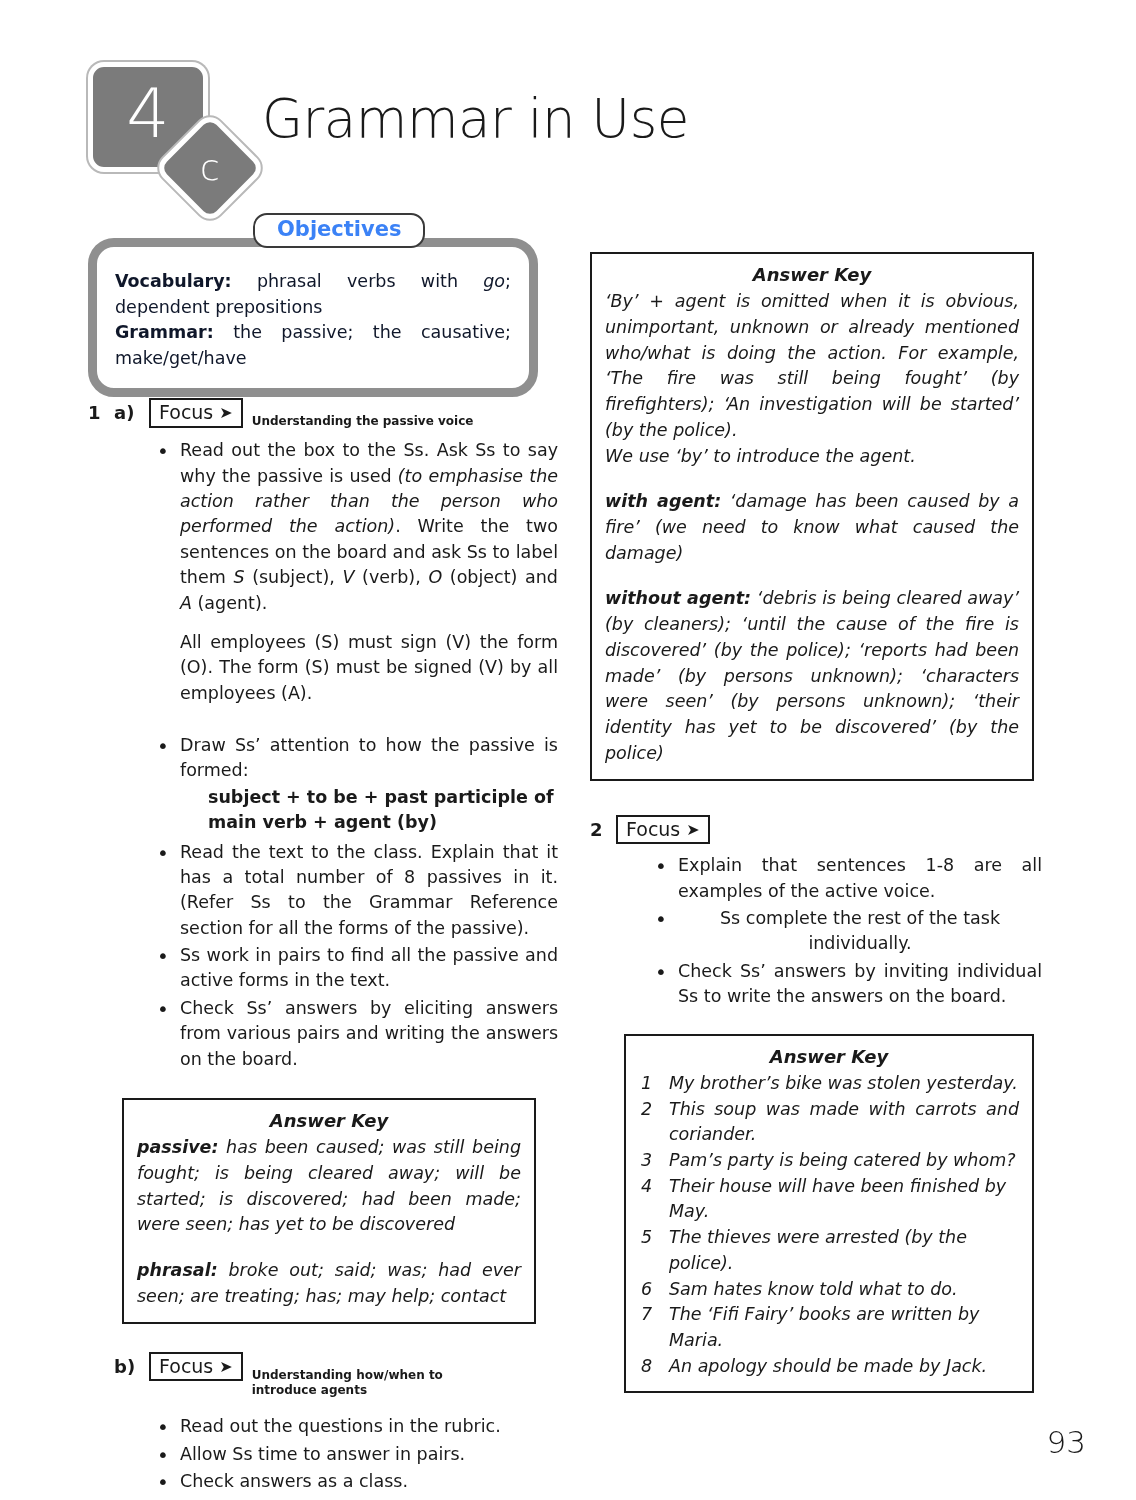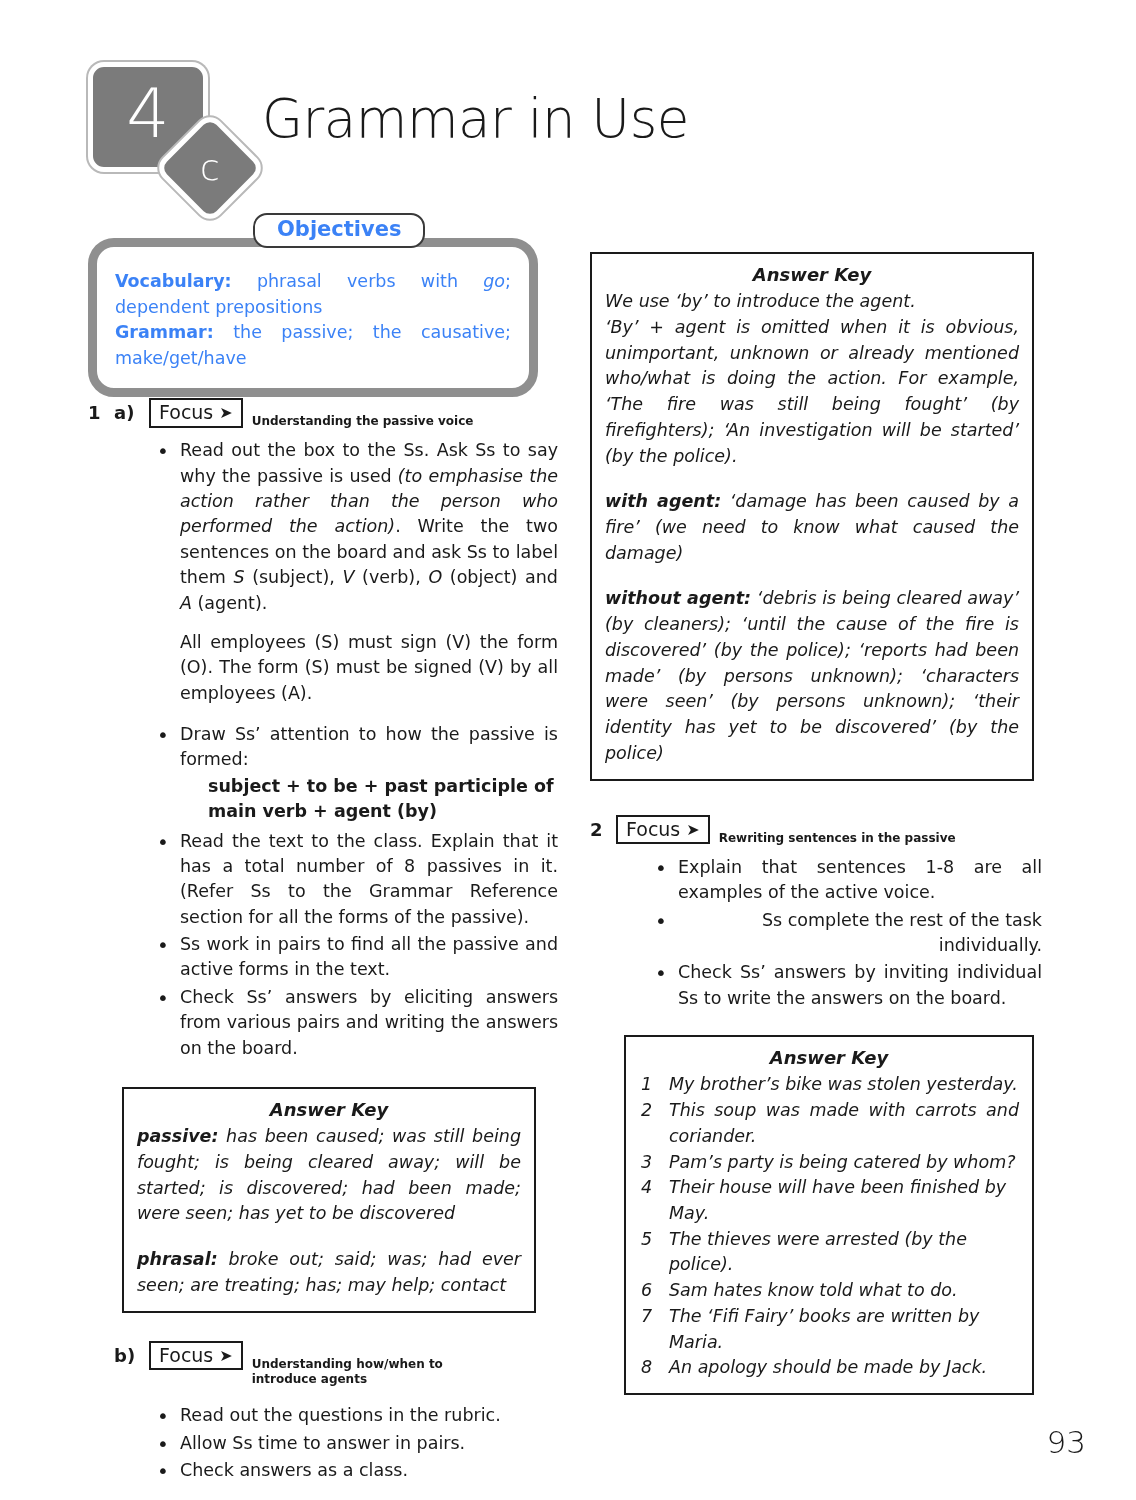--- a/index.html
+++ b/index.html
@@ -109,21 +109,21 @@
     border-radius: 26px;
     background: #ffffff;
     padding: 22px 18px 16px 18px;
     z-index: 1;
   }
   .objectives-body p {
     margin: 0;
     font-size: 17.5px;
     line-height: 1.47;
     text-align: justify;
-    color: #3b82f6;
+    color: #0f172a;
   }
   .objectives-body b { font-weight: bold; }
   .objectives-body i { font-style: italic; }
 
   
   .col-left {
     position: absolute;
     left: 88px; top: 398px;
     width: 470px;
   }
@@ -307,21 +307,21 @@
     <div class="task-title">Understanding the passive voice</div>
   </div>
 
   <div class="indent-block">
     <ul class="bullets">
       <li><span>Read out the box to the Ss. Ask Ss to say why the passive is used </span><i>(to emphasise the action rather than the person who performed the action)</i><span>. Write the two sentences on the board and ask Ss to label them </span><i>S</i><span> (subject), </span><i>V</i><span> (verb), </span><i>O</i><span> (object) and </span><i>A</i><span> (agent).</span></li>
     </ul>
 
     <p class="plain-para" style="padding-left:27px;"><span>All employees (S) must sign (V) the form (O). The form (S) must be signed (V) by all employees (A).</span></p>
 
-    <ul class="bullets" style="margin-top:16px;">
+    <ul class="bullets" style="margin-top:27px;">
       <li><span>Draw Ss’ attention to how the passive is formed:</span>
         <div class="formula">subject + to be + past participle of main verb + agent (by)</div>
       </li>
       <li>Read the text to the class. Explain that it has a total number of 8 passives in it. (Refer Ss to the Grammar Reference section for all the forms of the passive).</li>
       <li>Ss work in pairs to find all the passive and active forms in the text.</li>
       <li>Check Ss’ answers by eliciting answers from various pairs and writing the answers on the board.</li>
     </ul>
   </div>
 
   <div class="answer-key" style="margin:26px 0 0 34px; width:414px;">
@@ -343,36 +343,35 @@
       <li style="text-align:left;">Allow Ss time to answer in pairs.</li>
       <li style="text-align:left;">Check answers as a class.</li>
     </ul>
   </div>
 </div>
 
 <div class="col-right">
 
   <div class="answer-key" style="width:444px;">
     <div class="ak-title">Answer Key</div>
+    <p class="ak-para">‘By’ + agent is omitted when it is obvious, unimportant, unknown or already mentioned who/what is doing the action. For example, ‘The fire was still being fought’ (by firefighters); ‘An investigation will be started’ (by the police).</p>
     <p class="ak-para">We use ‘by’ to introduce the agent.</p>
-    <p class="ak-para">‘By’ + agent is omitted when it is obvious, unimportant, unknown or already mentioned who/what is doing the action. For example, ‘The fire was still being fought’ (by firefighters); ‘An investigation will be started’ (by the police).</p>
     <p class="ak-para gap"><b>with agent:</b><span> ‘damage has been caused by a fire’ (we need to know what caused the damage)</span></p>
     <p class="ak-para gap"><b>without agent:</b><span> ‘debris is being cleared away’ (by cleaners); ‘until the cause of the fire is discovered’ (by the police); ‘reports had been made’ (by persons unknown); ‘characters were seen’ (by persons unknown); ‘their identity has yet to be discovered’ (by the police)</span></p>
   </div>
 
   <div class="task-head" style="margin-top:34px;">
     <div class="task-num">2</div>
     <div class="focus-chip"><span>Focus</span><span class="arrow">➤</span></div>
-    <div class="task-title">Rewriting sentences in the passive</div>
   </div>
 
   <div class="indent-block-r">
     <ul class="bullets">
       <li>Explain that sentences 1-8 are all examples of the active voice.</li>
-      <li style="text-align:right;">Ss complete the rest of the task individually.</li>
+      <li style="text-align:center;">Ss complete the rest of the task individually.</li>
       <li>Check Ss’ answers by inviting individual Ss to write the answers on the board.</li>
     </ul>
   </div>
 
   <div class="answer-key" style="margin:24px 0 0 34px; width:410px;">
     <div class="ak-title">Answer Key</div>
     <ol class="ak-list">
       <li><span class="lnum">1</span><span>My brother’s bike was stolen yesterday.</span></li>
       <li><span class="lnum">2</span><span>This soup was made with carrots and coriander.</span></li>
       <li style="text-align:left;"><span class="lnum">3</span><span>Pam’s party is being catered by whom?</span></li>

